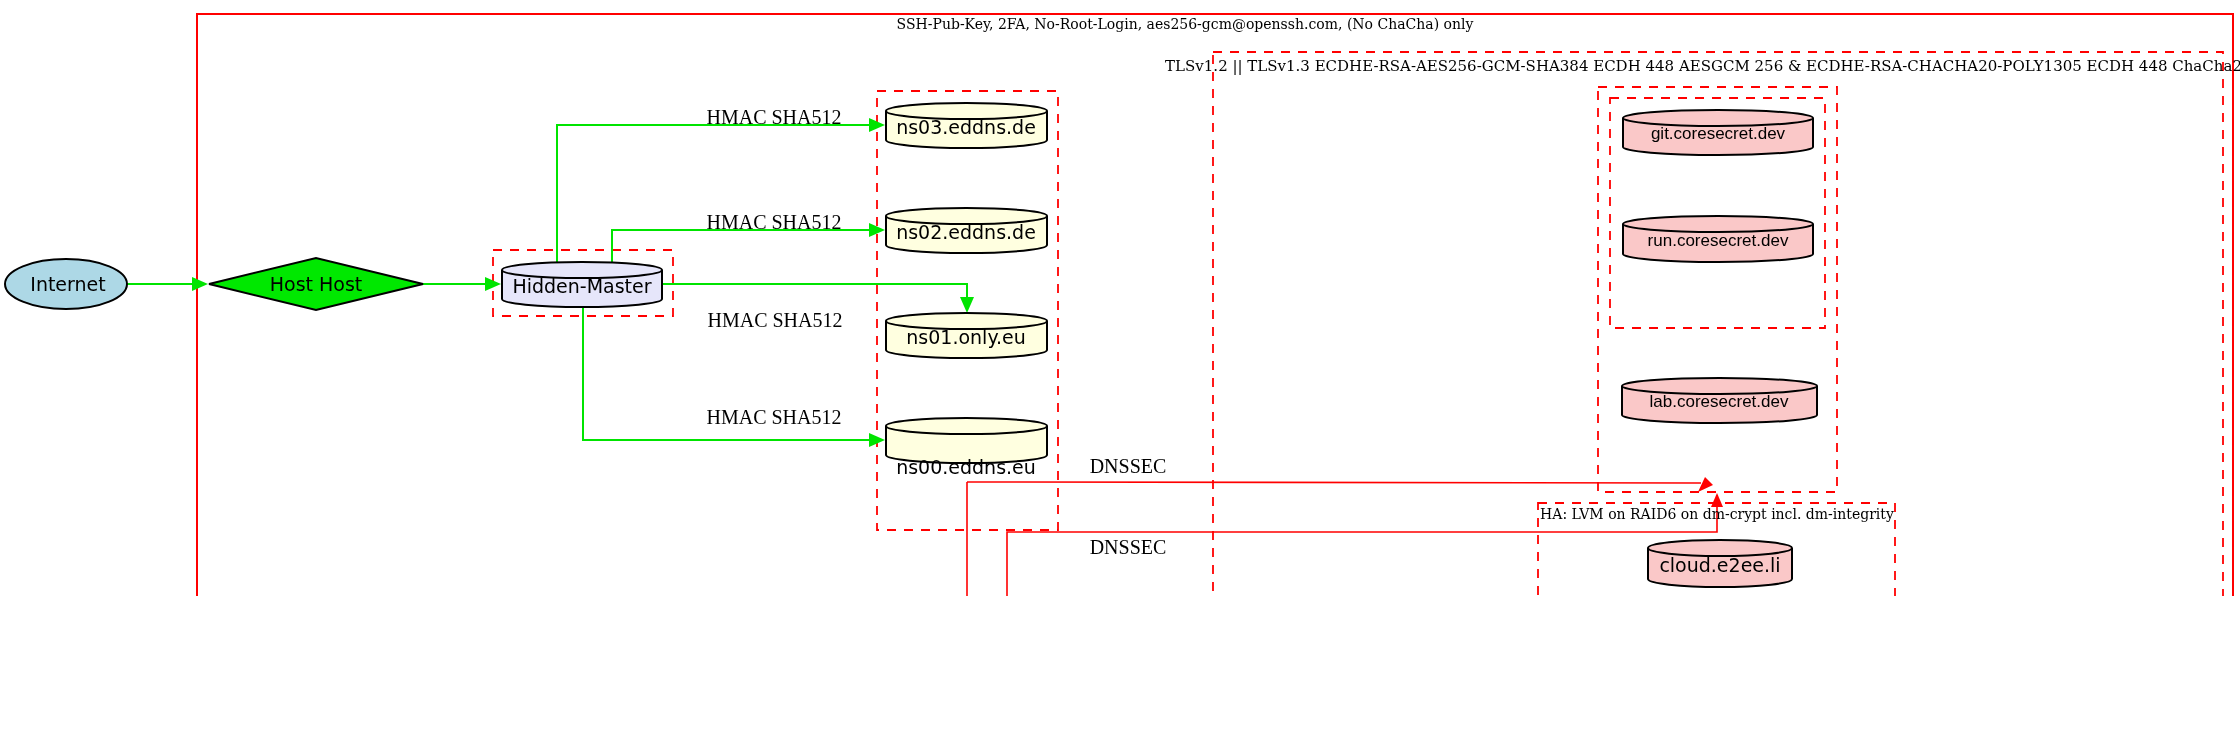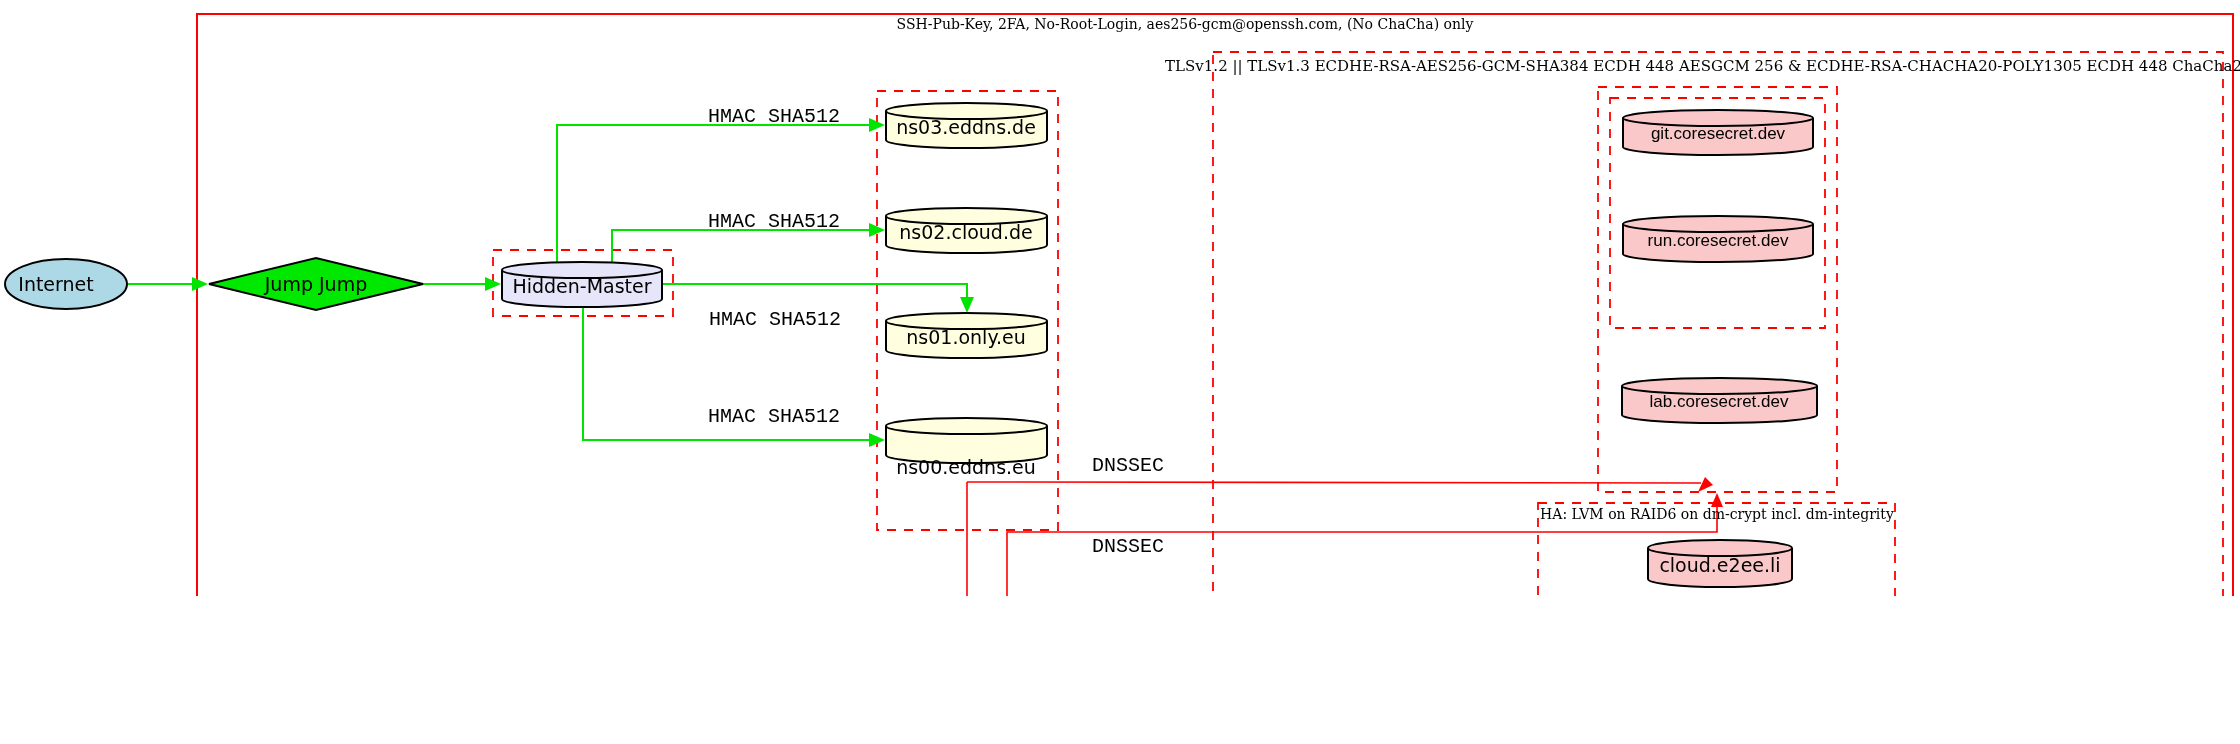--- a/index.html
+++ b/index.html
@@ -7,21 +7,21 @@
     position:relative;width:2240px;height:596px;background:#ffffff;
     font-family:"DejaVu Sans","Liberation Sans",sans-serif;overflow:hidden;
   }
   #diagram-svg{position:absolute;left:0;top:0;}
   .lbl{
     position:absolute;transform:translate(-50%,-50%);
     white-space:nowrap;color:#000;line-height:1.1;
   }
   .node-lbl{font-family:"DejaVu Sans","Liberation Sans",sans-serif;font-size:19px;}
   .node-lbl-sm{font-family:Liberation Sans, sans-serif;font-size:17px;}
-  .edge-lbl{font-family:Liberation Mono, monospace;font-size:20px;}
+  .edge-lbl{font-family:Liberation Serif, serif;font-size:20px;}
   .cluster-lbl{font-family:"DejaVu Serif","Liberation Serif",serif;font-size:14px;}
   .cluster-lbl-tls{font-family:"DejaVu Serif","Liberation Serif",serif;font-size:15px;}
 </style>
 </head>
 <body>
 
 <div id="canvas">
   <svg id="diagram-svg" width="2240" height="744" viewBox="0 0 2240 744">
 
     <rect x="197" y="14" width="2036" height="663" fill="none" stroke="#ff0000" stroke-width="2"></rect>
@@ -104,25 +104,25 @@
         <path d="M1648,548 A72,8 0 0 1 1792,548 L1792,579 A72,8 0 0 1 1648,579 Z" fill="#fac8c8"></path>
         <path d="M1648,548 A72,8 0 0 0 1792,548" fill="none"></path>
       </g>
     </g>
   </svg>
 
   <div class="lbl cluster-lbl" style="left:1185px;top:25px;">SSH-Pub-Key, 2FA, No-Root-Login, aes256-gcm@openssh.com, (No ChaCha) only</div>
   <div class="lbl cluster-lbl-tls" style="left:1725px;top:66px;">TLSv1.2 || TLSv1.3 ECDHE-RSA-AES256-GCM-SHA384 ECDH 448 AESGCM 256 &amp; ECDHE-RSA-CHACHA20-POLY1305 ECDH 448 ChaCha20 256</div>
   <div class="lbl cluster-lbl" style="left:1717px;top:515px;">HA: LVM on RAID6 on dm-crypt incl. dm-integrity</div>
 
-  <div class="lbl node-lbl" style="left:56px;top:284px;">Internet</div>
-  <div class="lbl node-lbl" style="left:316px;top:284px;">Jump Jump</div>
+  <div class="lbl node-lbl" style="left:68px;top:284px;">Internet</div>
+  <div class="lbl node-lbl" style="left:316px;top:284px;">Host Host</div>
   <div class="lbl node-lbl" style="left:582px;top:286px;">Hidden-Master</div>
   <div class="lbl node-lbl" style="left:966px;top:127px;">ns03.eddns.de</div>
-  <div class="lbl node-lbl" style="left:966px;top:232px;">ns02.cloud.de</div>
+  <div class="lbl node-lbl" style="left:966px;top:232px;">ns02.eddns.de</div>
   <div class="lbl node-lbl" style="left:966px;top:337px;">ns01.only.eu</div>
   <div class="lbl node-lbl" style="left:966px;top:423px;margin-top:44px;">ns00.eddns.eu</div>
   <div class="lbl node-lbl-sm" style="left:1718px;top:134px;">git.coresecret.dev</div>
   <div class="lbl node-lbl-sm" style="left:1718px;top:241px;">run.coresecret.dev</div>
   <div class="lbl node-lbl-sm" style="left:1719px;top:402px;">lab.coresecret.dev</div>
   <div class="lbl node-lbl" style="left:1720px;top:565px;">cloud.e2ee.li</div>
   <div class="lbl node-lbl" style="left:967px;top:713px;text-decoration:underline;">TLS/HTTPS</div>
 
   <div class="lbl edge-lbl" style="left:774px;top:117px;">HMAC SHA512</div>
   <div class="lbl edge-lbl" style="left:774px;top:222px;">HMAC SHA512</div>

